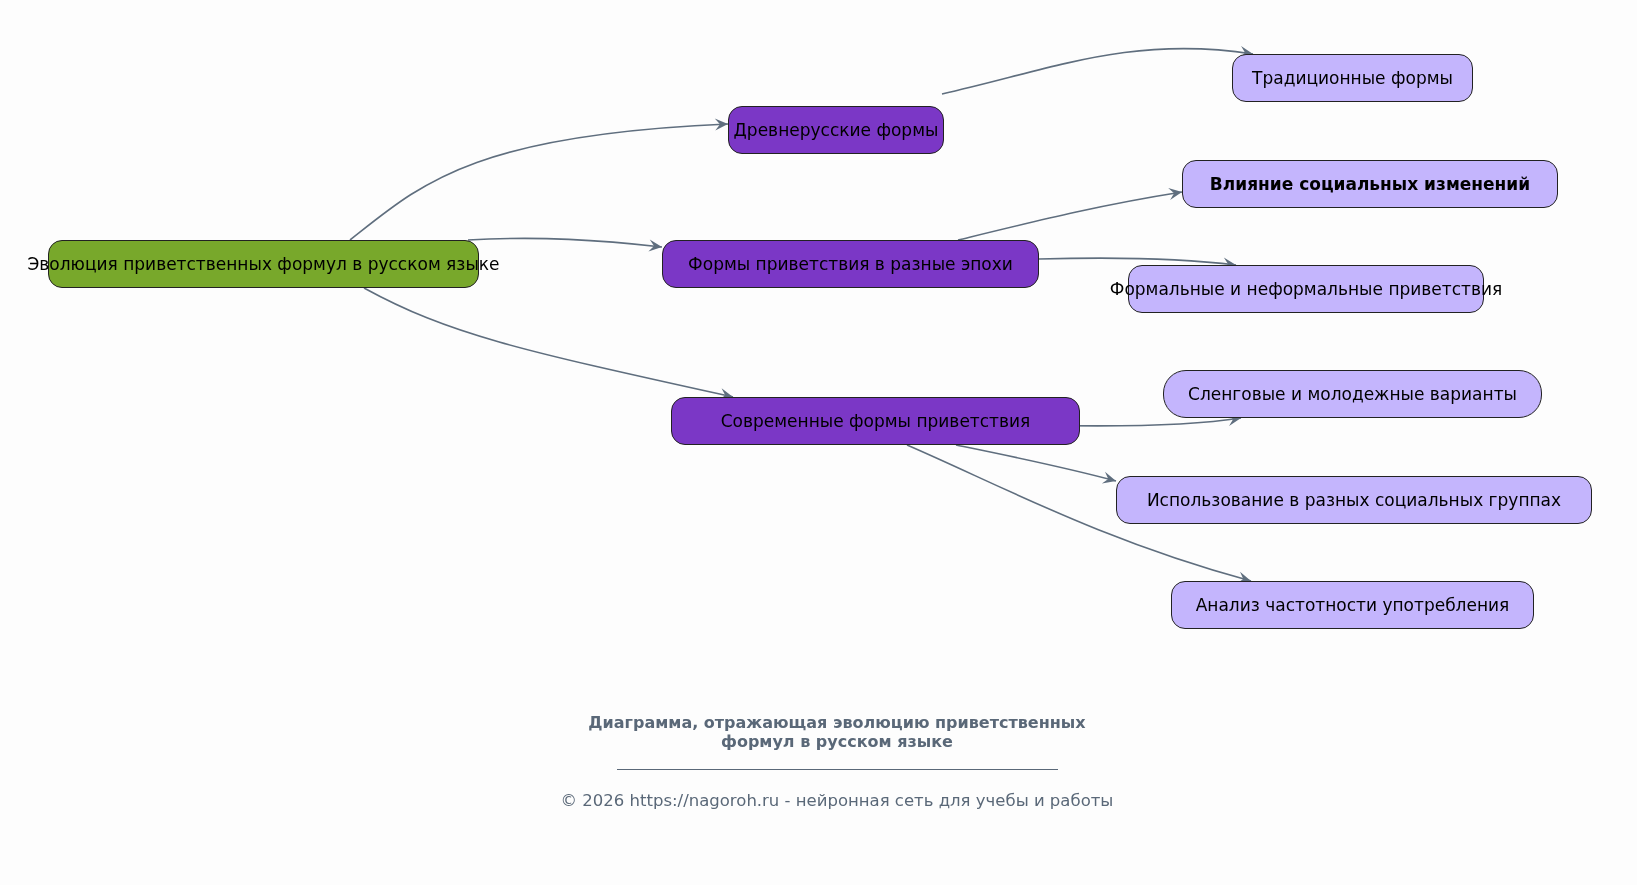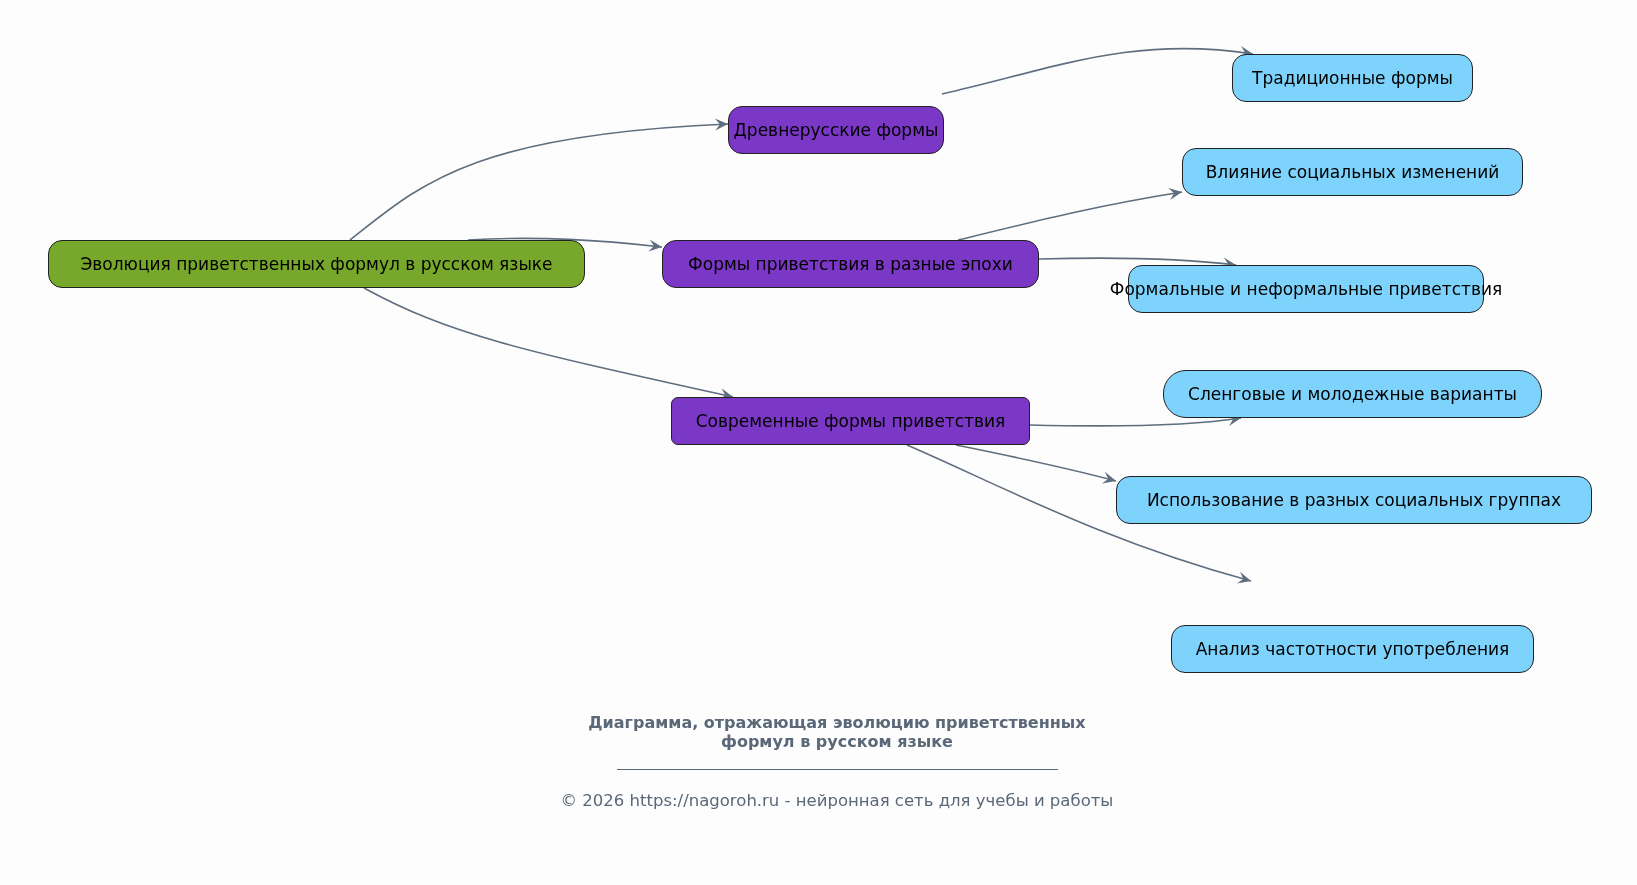--- a/index.html
+++ b/index.html
@@ -4,21 +4,21 @@
 <style>
   html, body { margin:0; padding:0; background:#fdfdfd; }
   body { width:1637px; height:885px; position:relative; overflow:hidden;
          font-family:"DejaVu Sans", sans-serif; }
   #edges { position:absolute; left:0; top:0; }
   .node { position:absolute; box-sizing:border-box; height:48px; border-radius:14px;
           border:1.3px solid #222; display:flex; align-items:center; justify-content:center;
           font-size:17px; color:#000; white-space:nowrap; }
   .root { background:#78a82b; }
   .mid  { background:#7b37c6; }
-  .leaf { background:#7dd3fc; }
+  .leaf { background:#c4b5fd; }
   .caption { position:absolute; left:0; width:1674px; text-align:center; color:#5a6878; }
   .cap-title { top:713px; font-weight:bold; font-size:16px; line-height:19px; }
   .cap-rule { position:absolute; left:617px; top:769px; width:441px; height:0;
               border-top:1.3px solid #5a6878; }
   .cap-copy { top:791px; font-size:16.5px; }
 </style>
 </head>
 <body>
 
 <svg id="edges" width="1637" height="885">
@@ -31,31 +31,31 @@
   <path d="M468,240 C540,236 600,240 662,247" stroke="#5f6e7e" stroke-width="1.6" fill="none" marker-end="url(#arrow)"></path>
   <path d="M364,288 C450,335 520,350 733,397" stroke="#5f6e7e" stroke-width="1.6" fill="none" marker-end="url(#arrow)"></path>
   <path d="M942,94 C1050,70 1130,35 1253,54" stroke="#5f6e7e" stroke-width="1.6" fill="none" marker-end="url(#arrow)"></path>
   <path d="M958,240 C1040,220 1100,205 1182,192" stroke="#5f6e7e" stroke-width="1.6" fill="none" marker-end="url(#arrow)"></path>
   <path d="M1039,259 C1110,257 1180,258 1236,265" stroke="#5f6e7e" stroke-width="1.6" fill="none" marker-end="url(#arrow)"></path>
   <path d="M1030,425 C1110,427 1190,426 1241,418" stroke="#5f6e7e" stroke-width="1.6" fill="none" marker-end="url(#arrow)"></path>
   <path d="M956,445 C1010,456 1060,466 1116,481" stroke="#5f6e7e" stroke-width="1.6" fill="none" marker-end="url(#arrow)"></path>
   <path d="M907,445 C1000,485 1100,540 1251,581" stroke="#5f6e7e" stroke-width="1.6" fill="none" marker-end="url(#arrow)"></path>
 </svg>
 
-<div class="node root" style="left:48px;top:240px;width:537px;">Эволюция приветственных формул в русском языке</div>
+<div class="node root" style="left:48px;top:240px;width:431px;">Эволюция приветственных формул в русском языке</div>
 
 <div class="node mid" style="left:728px;top:106px;width:216px;">Древнерусские формы</div>
 <div class="node mid" style="left:662px;top:240px;width:377px;">Формы приветствия в разные эпохи</div>
-<div class="node mid" style="left:671px;top:397px;width:359px;border-radius:7px;">Современные формы приветствия</div>
+<div class="node mid" style="left:671px;top:397px;width:409px;">Современные формы приветствия</div>
 
 <div class="node leaf" style="left:1232px;top:54px;width:241px;">Традиционные формы</div>
-<div class="node leaf" style="left:1182px;top:148px;width:341px;">Влияние социальных изменений</div>
+<div class="node leaf" style="left:1182px;top:160px;width:376px;font-weight:bold;">Влияние социальных изменений</div>
 <div class="node leaf" style="left:1128px;top:265px;width:356px;">Формальные и неформальные приветствия</div>
 <div class="node leaf" style="left:1163px;top:370px;width:379px;border-radius:23px;">Сленговые и молодежные варианты</div>
 <div class="node leaf" style="left:1116px;top:476px;width:476px;">Использование в разных социальных группах</div>
-<div class="node leaf" style="left:1171px;top:581px;width:363px;margin-top:44px;">Анализ частотности употребления</div>
+<div class="node leaf" style="left:1171px;top:581px;width:363px;">Анализ частотности употребления</div>
 
 <div class="caption cap-title">
   <div>Диаграмма, отражающая эволюцию приветственных</div>
   <div>формул в русском языке</div>
 </div>
 <div class="cap-rule"></div>
 <div class="caption cap-copy">© 2026 https://nagoroh.ru - нейронная сеть для учебы и работы</div>
 
 </body></html>

